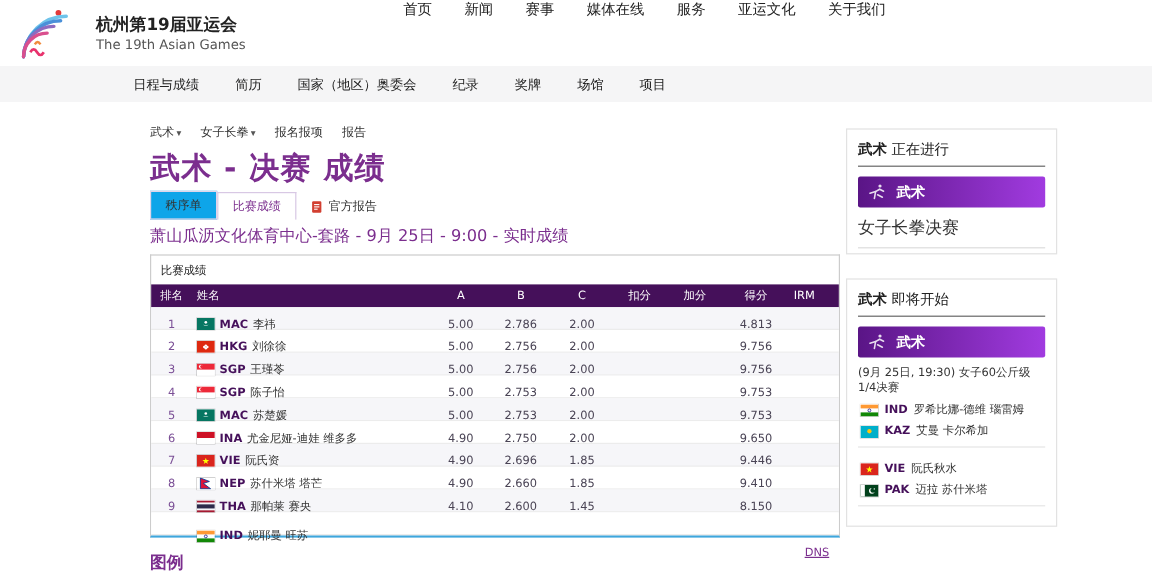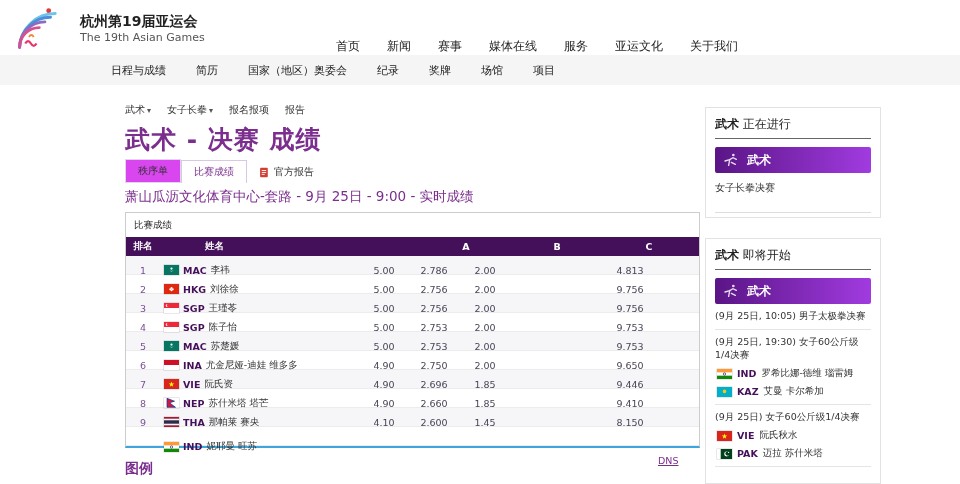--- a/index.html
+++ b/index.html
@@ -15,79 +15,79 @@
   html,body{width:960px;height:484px;overflow:hidden;background:#fff;
     font-family:"DejaVu Sans","Liberation Sans",sans-serif;color:var(--txt);}
   .page{position:relative;width:960px;height:484px;border-radius:27px;}
 
   
   .header{position:absolute;top:0;left:0;width:960px;height:55px;background:#fff;}
   .logo{position:absolute;left:14px;top:6px;width:60px;height:44px;}
   .brand{position:absolute;left:80px;top:13px;line-height:1.25;}
   .brand-cn{font-size:14px;font-weight:bold;color:#222;}
   .brand-en{font-size:11px;color:#555;}
-  .top-nav{position:absolute;left:336px;top:0;height:55px;display:flex;align-items:flex-end;gap:27px;}
+  .top-nav{position:absolute;left:336px;top:0;height:55px;display:flex;align-items:flex-start;gap:27px;}
   .nav-item{font-size:12px;color:#222;text-decoration:none;cursor:pointer;white-space:nowrap;}
   .hdr-right{position:absolute;right:78px;top:0;height:55px;display:flex;align-items:center;gap:14px;}
   .search-btn{width:20px;height:20px;cursor:pointer;display:inline-flex;}
   .lang{font-size:12px;color:var(--link-blue);cursor:pointer;text-decoration:none;font-weight:500;}
 
   
   .subnav{position:absolute;top:55px;left:0;width:960px;height:30px;background:#f5f5f6;
     display:flex;align-items:center;padding-left:111px;gap:30px;}
   .subnav-item{font-size:11px;color:#222;cursor:pointer;white-space:nowrap;text-decoration:none;}
 
   
   .main{position:absolute;left:125px;top:103px;width:575px;}
   .breadcrumb{display:flex;gap:16px;font-size:10px;color:#333;}
   .bc-item{cursor:pointer;display:inline-flex;align-items:center;gap:2px;}
   .bc-caret{font-size:8px;color:#555;}
   .page-title{margin-top:6px;font-size:25px;font-weight:bold;color:var(--primary);letter-spacing:1px;}
   .tabs{margin-top:7px;display:flex;align-items:flex-end;height:20px;}
-  .tab{font-size:10px;padding:4px 12px;cursor:pointer;color:#333;background:#d946ef;border:1px solid #e0d5ea;}
+  .tab{font-size:10px;padding:4px 12px;cursor:pointer;color:#333;background:#0ea5e9;border:1px solid #e0d5ea;}
   .tab.active{background:#fff;color:var(--primary);border:1px solid #d8c8e4;border-bottom:none;}
   .tab.plain{background:transparent;border:none;display:inline-flex;align-items:center;gap:4px;color:#333;}
   .pdf-ic{width:11px;height:11px;display:inline-block;}
   .venue-line{margin-top:5px;font-size:13.5px;color:var(--primary);padding-bottom:6px;}
 
   
   .tablebox{border:1px solid #ccc;border-bottom:2px solid var(--table-blue);width:575px;}
   .tbl-label{font-size:9.5px;color:#222;padding:6px 8px 5px;}
   .t-head{display:grid;grid-template-columns:34px 200px 48px 52px 50px 46px 46px 56px 41px;
-    background:var(--dark-purple);color:#fff;font-size:9.5px;font-weight:bold;height:19px;align-items:center;gap:41px;}
+    background:var(--dark-purple);color:#fff;font-size:9.5px;font-weight:normal;height:19px;align-items:center;}
   .t-head .h{text-align:center;}
   .t-head .h.name{text-align:left;padding-left:4px;}
   .t-head .h.irm{text-align:right;padding-right:20px;}
   .t-row{display:grid;grid-template-columns:34px 200px 48px 52px 50px 46px 46px 56px 41px;
     height:19px;align-items:center;font-size:9.5px;border-bottom:1px solid #ececec;background:#fff;}
   .t-row:nth-child(odd){background:#f6f6f9;}
   .c-rank{text-align:center;color:#7b4f96;}
   .c-name{display:flex;align-items:center;gap:4px;padding-left:4px;white-space:nowrap;overflow:hidden;}
   .flag{width:15px;height:10px;display:inline-flex;flex:0 0 15px;box-shadow:0 0 0 .5px rgba(0,0,0,.18);}
   .flag svg{width:15px;height:10px;display:block;}
   .noc{font-weight:bold;color:var(--dark-purple);}
   .athlete{color:#333;}
   .c-num{text-align:center;color:#4a4455;}
-  .c-irm{text-align:left;padding-right:8px;color:#4a4455;margin-top:28px;}
+  .c-irm{text-align:right;padding-right:8px;color:#4a4455;margin-top:28px;}
   .dns-link{color:var(--primary);text-decoration:underline;cursor:pointer;}
 
   
   .legend{margin-top:12px;}
   .legend-title{font-size:14px;font-weight:bold;color:var(--primary);}
 
   
   .aside{position:absolute;left:705px;top:107px;width:176px;}
   .sbox{border:1px solid #e2e2e2;background:#fff;padding:8px 9px 4px;margin-bottom:20px;}
   .sbox-h{font-size:12px;color:#222;padding-bottom:5px;border-bottom:1px solid #666;}
   .sbox-h b{font-weight:bold;}
   .sbanner{margin-top:8px;height:26px;border-radius:2px;display:flex;align-items:center;gap:8px;
     padding-left:8px;color:#fff;font-size:12px;font-weight:bold;cursor:pointer;
     background:linear-gradient(90deg,var(--banner-from),var(--banner-to));}
   .wushu-ic{width:16px;height:16px;display:inline-flex;opacity:.85;}
-  .s-event{font-size:10px;color:#333;padding:8px 0 17px;border-bottom:1px solid #ddd;cursor:pointer;}
+  .s-event{font-size:14px;color:#333;padding:8px 0 7px;border-bottom:1px solid #ddd;cursor:pointer;}
   .s-group{padding:6px 0 6px;border-bottom:1px solid #e5e5e5;}
   .s-group:last-child{border-bottom:none;}
   .g-title{font-size:9.5px;color:#333;cursor:pointer;}
   .entry{display:flex;align-items:center;gap:5px;margin:5px 0 0 2px;cursor:pointer;white-space:nowrap;}
   .g-name{font-size:9.5px;color:#333;}
   .entry .noc{font-size:9.5px;}
 </style>
 </head>
 <body>
 
@@ -436,23 +436,20 @@
               <circle cx="15.5" cy="4.5" r="2" fill="#fff" stroke="none"></circle>
               <path d="M3 13.5 L10 11.5 L15 8.5 L20 11"></path>
               <path d="M10 11.5 L8.5 20"></path>
               <path d="M12.5 15.5 L18.5 18.5"></path>
             </svg>
         </span>
         <span>武术</span>
       </div>
       <div id="upGroups">
           <div class="s-group">
-            <div class="g-title">(9月 25日, 10:05) 男子太极拳决赛</div>
-          </div>
-          <div class="s-group">
             <div class="g-title">(9月 25日, 19:30) 女子60公斤级1/4决赛</div>
             <div class="entry">
               <span class="flag">
                 <svg viewBox="0 0 15 10">
                   <rect width="15" height="10" fill="#fff"></rect>
                   <rect width="15" height="3.33" fill="#ff9933"></rect>
                   <rect y="6.67" width="15" height="3.33" fill="#128807"></rect>
                   <circle cx="7.5" cy="5" r="1.2" fill="none" stroke="#000080" stroke-width="0.6"></circle>
                 </svg>
               </span>
@@ -464,21 +461,20 @@
                 <svg viewBox="0 0 15 10">
                   <rect width="15" height="10" fill="#00afca"></rect>
                   <circle cx="7.5" cy="4.4" r="1.8" fill="#fec50c"></circle>
                 </svg>
               </span>
               <span class="noc">KAZ</span>
               <span class="g-name">艾曼 卡尔希加</span>
             </div>
           </div>
           <div class="s-group">
-            <div class="g-title">(9月 25日) 女子60公斤级1/4决赛</div>
             <div class="entry">
               <span class="flag">
                 <svg viewBox="0 0 15 10">
                   <rect width="15" height="10" fill="#da251d"></rect>
                   <path d="M7.5 2.4 L8.2 4.4 L10.3 4.4 L8.6 5.7 L9.2 7.7 L7.5 6.5 L5.8 7.7 L6.4 5.7 L4.7 4.4 L6.8 4.4 Z" fill="#ffff00"></path>
                 </svg>
               </span>
               <span class="noc">VIE</span>
               <span class="g-name">阮氏秋水</span>
             </div>

